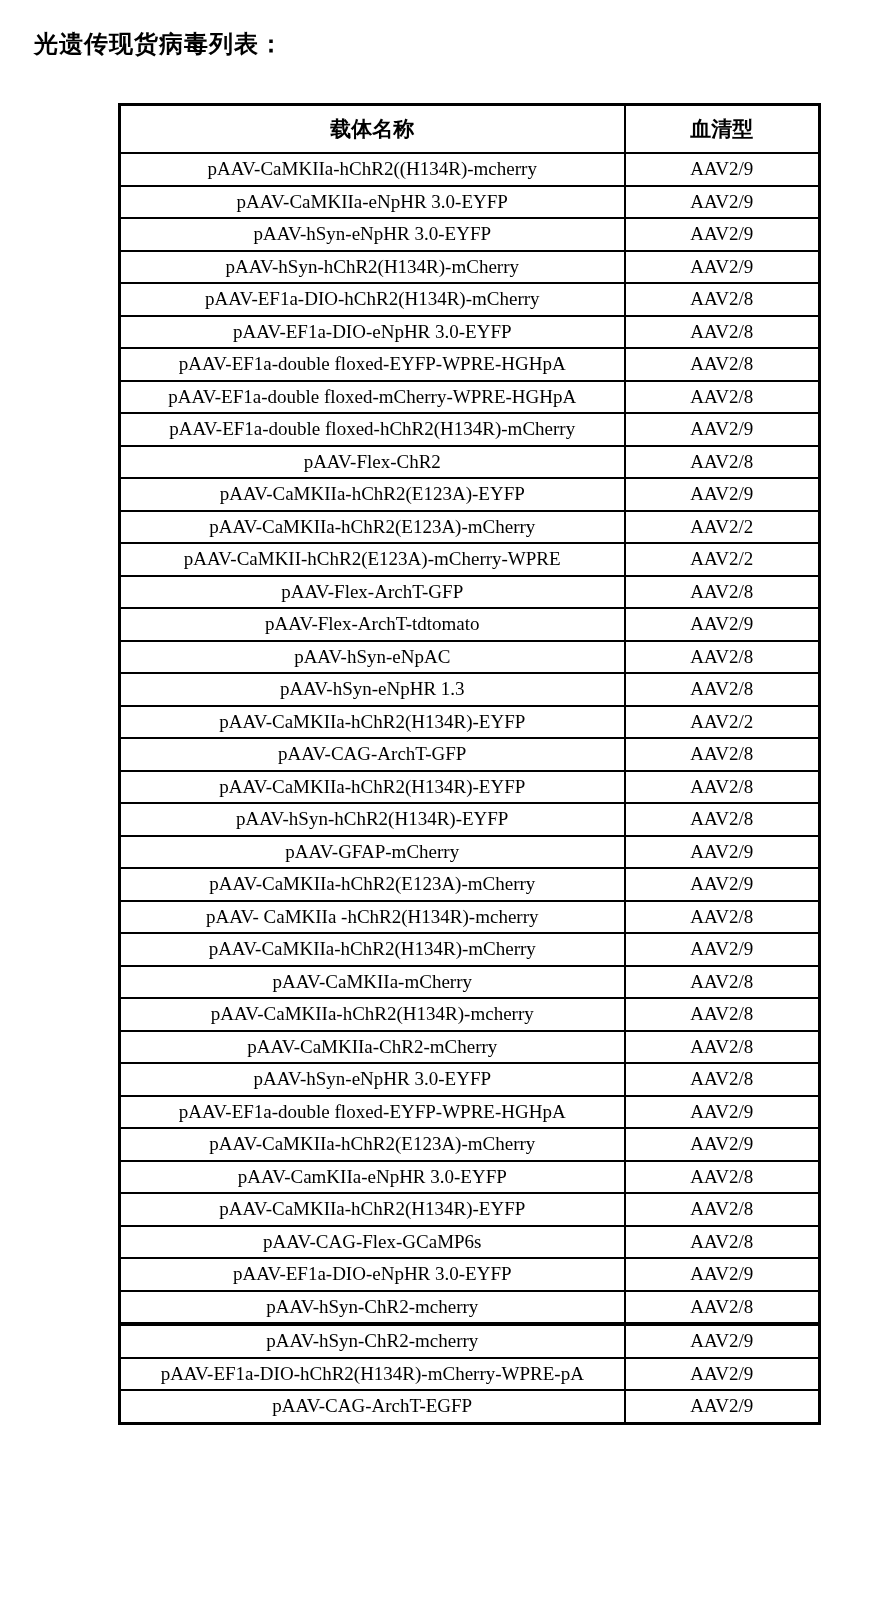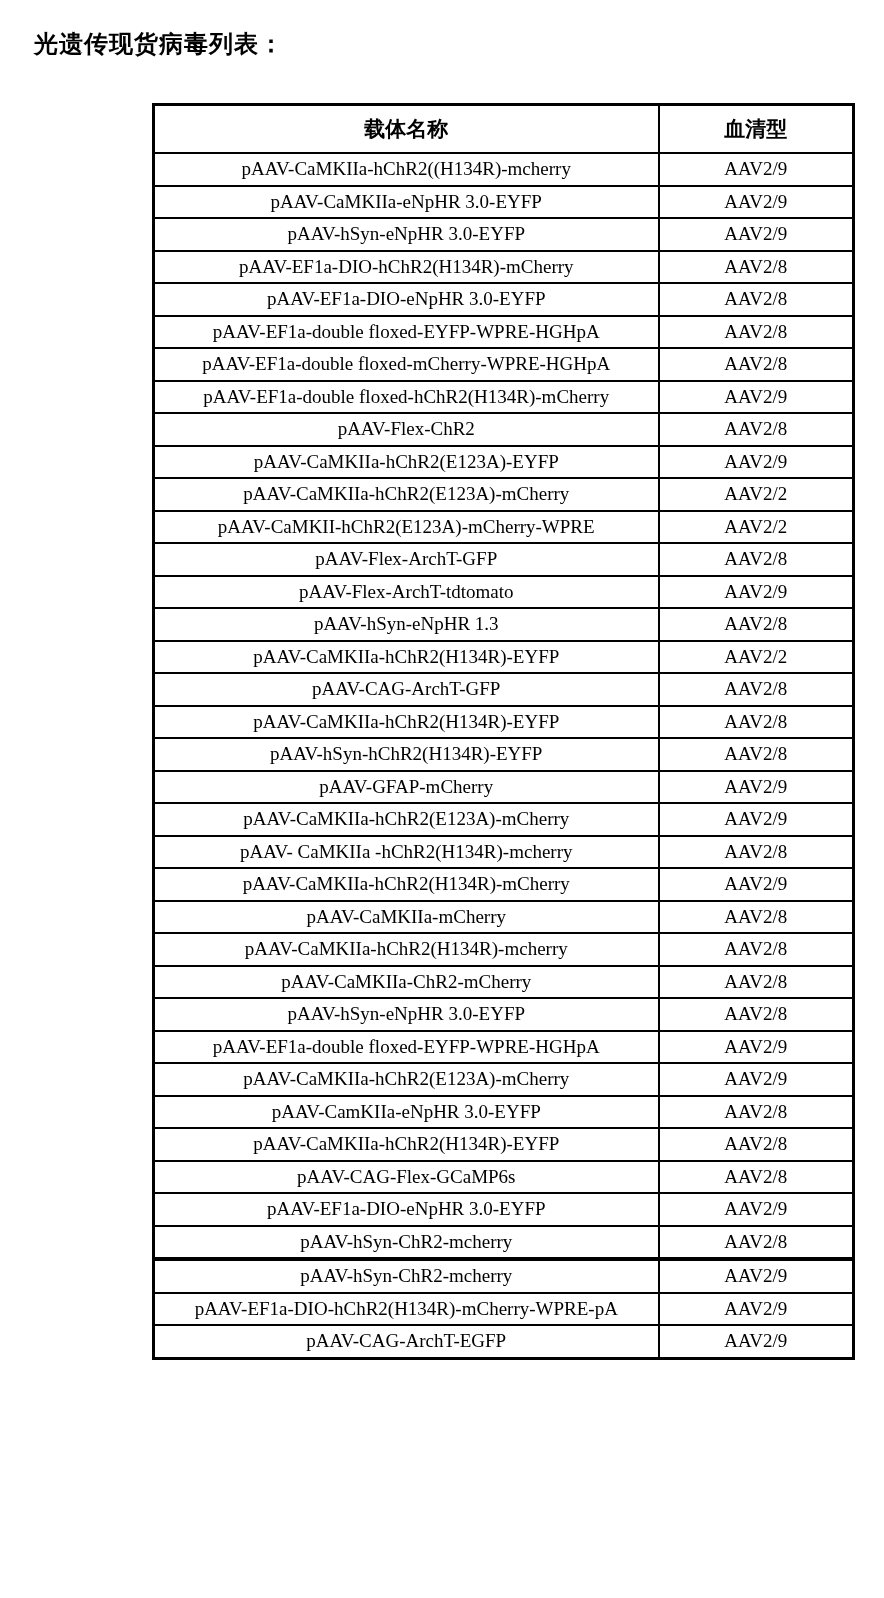--- a/index.html
+++ b/index.html
@@ -23,21 +23,20 @@
     text-align: right;
   }
   table.virus-table {
     position: absolute;
     left: 118px;
     top: 103px;
     width: 700px;
     border-collapse: collapse;
     table-layout: fixed;
     border: 3px solid #000000;
-    margin-left: 34px;
   }
   col.vector-col   { width: 505px; }
   col.serotype-col { width: 195px; }
   .virus-table th {
     border: 2px solid #000000;
     height: 46px;
     font-size: 21px;
     font-weight: bold;
     text-align: center;
     vertical-align: middle;
@@ -80,20 +79,24 @@
       </tr>
       <tr>
         <td>pAAV-CaMKIIa-eNpHR 3.0-EYFP</td>
         <td>AAV2/9</td>
       </tr>
       <tr>
         <td>pAAV-hSyn-eNpHR 3.0-EYFP</td>
         <td>AAV2/9</td>
       </tr>
       <tr>
+        <td>pAAV-hSyn-hChR2(H134R)-mCherry</td>
+        <td>AAV2/9</td>
+      </tr>
+      <tr>
         <td>pAAV-EF1a-DIO-hChR2(H134R)-mCherry</td>
         <td>AAV2/8</td>
       </tr>
       <tr>
         <td>pAAV-EF1a-DIO-eNpHR 3.0-EYFP</td>
         <td>AAV2/8</td>
       </tr>
       <tr>
         <td>pAAV-EF1a-double floxed-EYFP-WPRE-HGHpA</td>
         <td>AAV2/8</td>
@@ -122,20 +125,24 @@
         <td>pAAV-CaMKII-hChR2(E123A)-mCherry-WPRE</td>
         <td>AAV2/2</td>
       </tr>
       <tr>
         <td>pAAV-Flex-ArchT-GFP</td>
         <td>AAV2/8</td>
       </tr>
       <tr>
         <td>pAAV-Flex-ArchT-tdtomato</td>
         <td>AAV2/9</td>
+      </tr>
+      <tr>
+        <td>pAAV-hSyn-eNpAC</td>
+        <td>AAV2/8</td>
       </tr>
       <tr>
         <td>pAAV-hSyn-eNpHR 1.3</td>
         <td>AAV2/8</td>
       </tr>
       <tr>
         <td>pAAV-CaMKIIa-hChR2(H134R)-EYFP</td>
         <td>AAV2/2</td>
       </tr>
       <tr>

